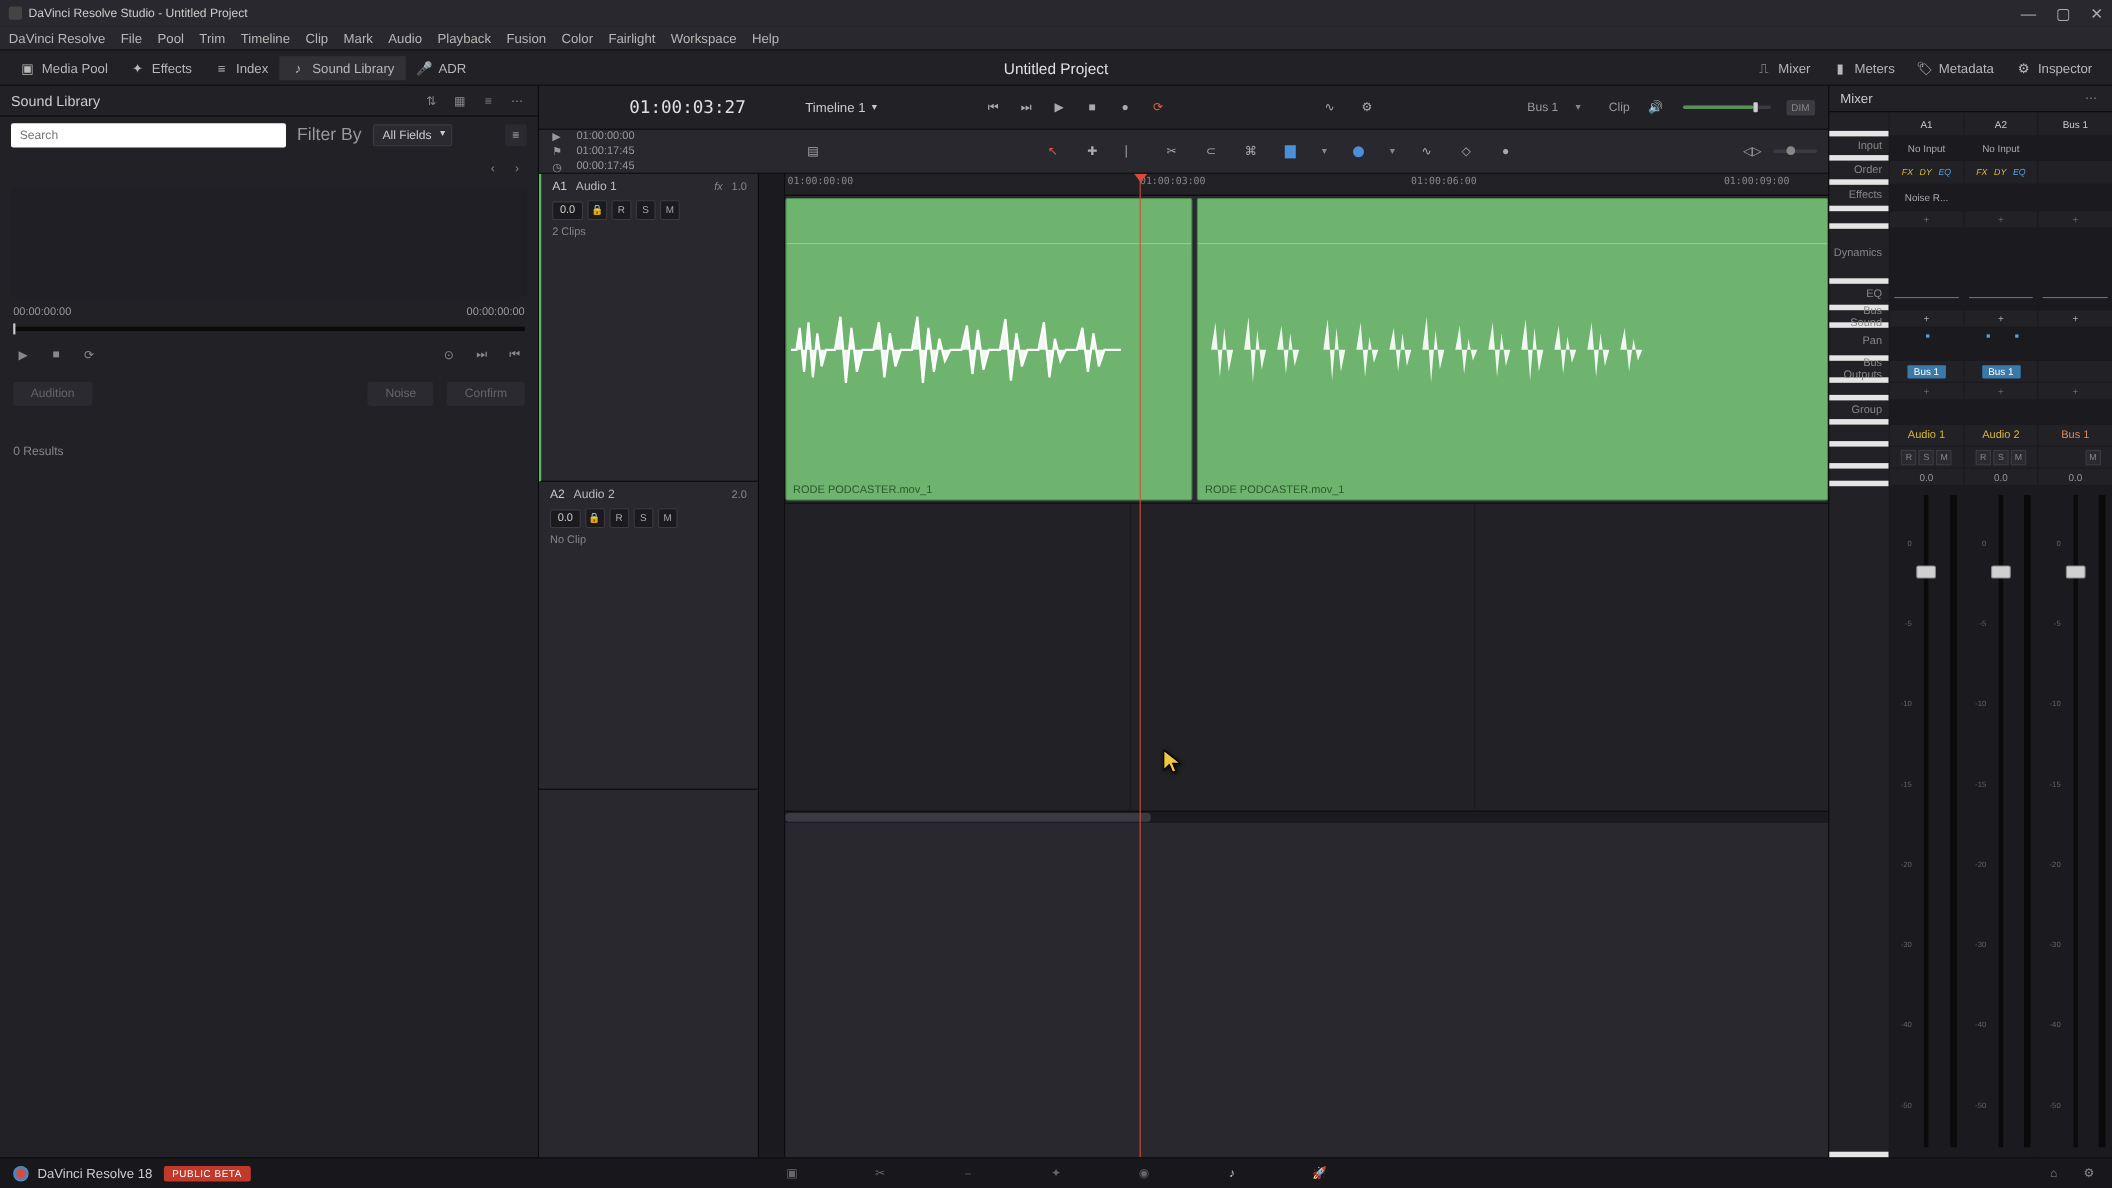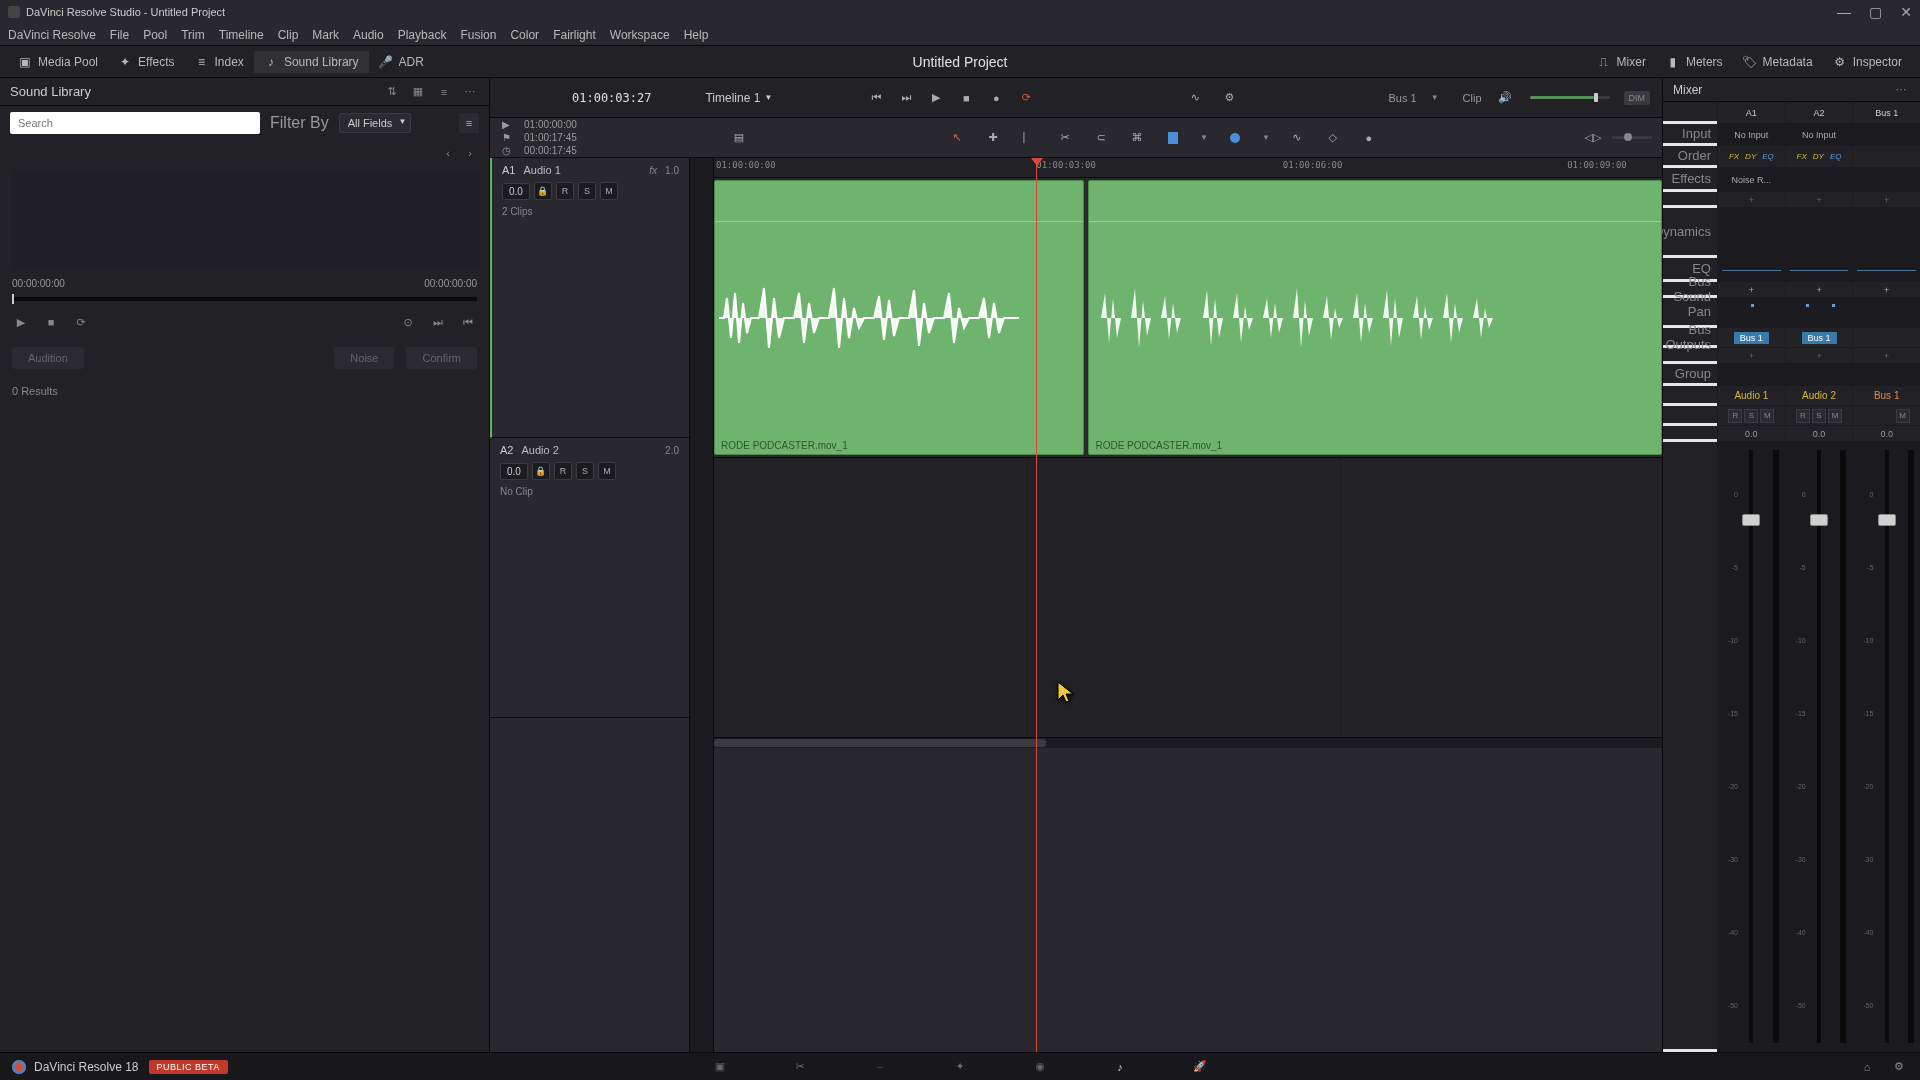--- a/index.html
+++ b/index.html
@@ -46,27 +46,27 @@
 .scrub-bar { height: 4px; background: #0a0a0a; margin: 4px 12px; position: relative; }
 .scrub-handle { position: absolute; left: 0; top: -3px; width: 2px; height: 10px; background: #ccc; }
 
 .transport-row { display: flex; align-items: center; padding: 8px 12px; gap: 12px; }
 .transport-row .spacer { flex: 1; }
 
 .audition-row { display: flex; align-items: center; padding: 8px 12px; gap: 12px; }
 .audition-btn { background: #2a2a30; border: none; color: #666; padding: 5px 16px; border-radius: 3px; font-size: 11px; }
 .audition-row .spacer { flex: 1; }
 
-.results-label { padding: 8px 12px; font-size: 11px; color: #888; }
+.results-label { padding: 8px 12px; font-size: 11px; color: #888; margin-top: 20px; }
 
 
 .center { flex: 1; display: flex; flex-direction: column; background: #1f1f25; }
 
 .transport-bar { height: 40px; background: #212126; display: flex; align-items: center; padding: 0 12px; border-bottom: 1px solid #0a0a0a; gap: 14px; }
-.timecode-display { font-size: 12px; color: #e0e0e0; font-family: monospace; font-weight: 500; padding: 0 40px 0 70px; }
+.timecode-display { font-size: 16px; color: #e0e0e0; font-family: monospace; font-weight: 500; padding: 0 40px 0 70px; }
 .timeline-name { color: #ccc; font-size: 12px; display: flex; align-items: center; gap: 4px; }
 .transport-controls { display: flex; gap: 10px; align-items: center; margin-left: 80px; }
 .transport-btn { width: 20px; height: 20px; display: flex; align-items: center; justify-content: center; color: #aaa; cursor: pointer; }
 .loop-btn { color: #e05a47; }
 
 .tool-bar { height: 40px; background: #28282e; display: flex; align-items: center; border-bottom: 1px solid #0a0a0a; }
 .timecode-panel { width: 200px; padding: 0 12px; }
 .tc-row { display: flex; align-items: center; gap: 10px; font-size: 10px; color: #999; padding: 1px 0; font-family: monospace; }
 .tc-icon { width: 12px; }
 .tool-icons { display: flex; gap: 18px; align-items: center; padding: 0 20px; margin-left: 180px; }
@@ -119,21 +119,21 @@
 .vol-slider { flex: 1; height: 3px; background: #3a3a40; position: relative; border-radius: 2px; }
 .vol-slider::before { content:''; position:absolute; left:0; width:80%; top:0; bottom:0; background:#5a8f5a; border-radius: 2px; }
 .vol-handle { position: absolute; left: 80%; top: -3px; width: 4px; height: 9px; background: #ccc; border-radius: 1px; }
 .dim-btn { background: #3a3a40; padding: 2px 5px; font-size: 9px; color: #888; border-radius: 2px; }
 
 .mixer-header { height: 24px; display: flex; align-items: center; padding: 0 10px; border-bottom: 1px solid #0a0a0a; }
 .mixer-header-title { font-size: 12px; font-weight: 500; color: #ccc; }
 
 .mixer-body { flex: 1; display: flex; }
 .mixer-row-labels { width: 54px; display: flex; flex-direction: column; }
-.mixer-row-label { font-size: 13px; color: #888; text-align: right; padding-right: 6px; display: flex; align-items: center; justify-content: flex-end; border-bottom: 3px solid #e5e5e5; }
+.mixer-row-label { font-size: 10px; color: #888; text-align: right; padding-right: 6px; display: flex; align-items: center; justify-content: flex-end; border-bottom: 5px solid #e5e5e5; }
 .mixer-channels { flex: 1; display: flex; }
 .mixer-channel { flex: 1; border-left: 1px solid #1a1a1f; display: flex; flex-direction: column; }
 .mixer-cell { border-bottom: 1px solid #1a1a1f; font-size: 9px; color: #aaa; display: flex; align-items: center; justify-content: center; padding: 2px; }
 .ch-name { height: 22px; color: #ccc; }
 .ch-input { height: 22px; background: #1a1a1f; }
 .ch-order { height: 22px; }
 .order-badge { display: flex; gap: 2px; }
 .order-badge span { font-size: 8px; padding: 1px 2px; }
 .fx-y { color: #d8b83a; font-style: italic; }
 .fx-c { color: #5a9fd8; font-style: italic; }

